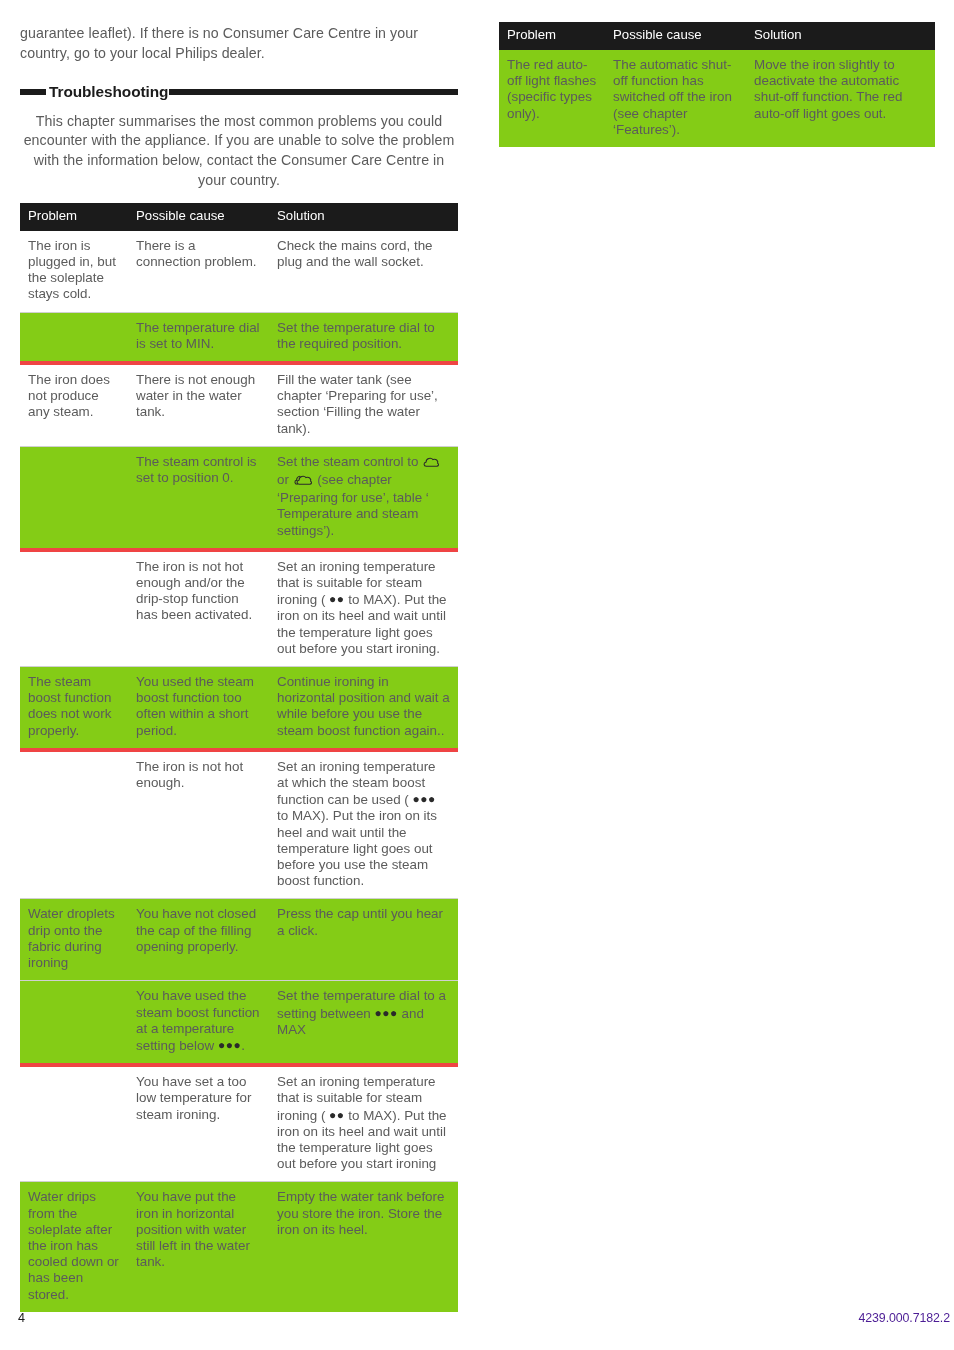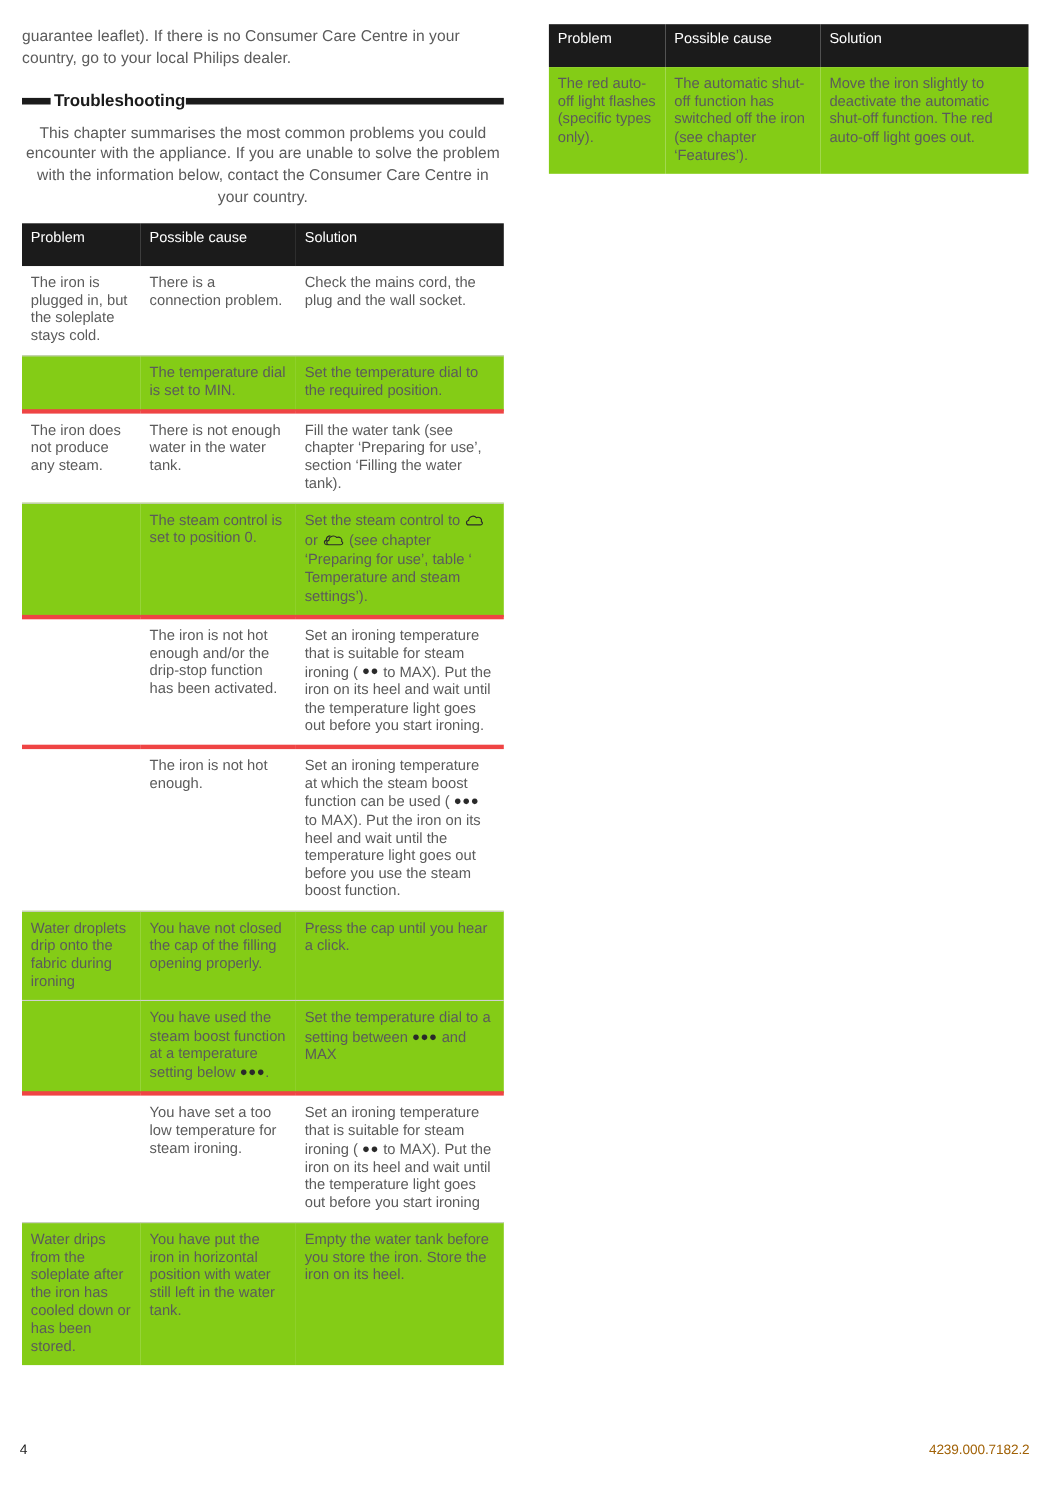--- a/index.html
+++ b/index.html
@@ -92,21 +92,21 @@
     font-size: 13.4px;
     line-height: 16.2px;
     text-align: left;
   }
   .tbl thead th {
     background: #1b1b1b;
     color: #ffffff;
     font-weight: normal;
     font-size: 13.2px;
     padding-top: 5px;
-    padding-bottom: 19px;
+    padding-bottom: 8px;
     line-height: 15px;
   }
   .tbl tbody tr.row-white td {
     background: #ffffff;
     border-top: 4px solid #ef4444;
   }
   .tbl tbody tr.row-gray td {
     background: #84cc16;
     border-top: 1px solid #d0d0d0;
   }
@@ -148,24 +148,24 @@
   .footer .pageno {
     position: absolute;
     left: 18px;
     top: 0;
     font-size: 12.6px;
     color: #1b1b1b;
     font-family: "Liberation Sans", sans-serif;
   }
   .footer .doccode {
     position: absolute;
-    right: 18px;
+    right: 4px;
     top: 0;
     font-size: 12.4px;
-    color: #a16207;
+    color: #4c1d95;
     letter-spacing: -0.1px;
   }
 </style>
 </head>
 <body>
 
 <div class="page">
 
   <div class="col-left">
 
@@ -218,20 +218,25 @@
                   <path d="M2.6 6.3 C2.6 3.6 4.3 2.4 6.0 2.2" fill="none" stroke="#2a2a2a" stroke-width="1.05" stroke-linecap="round"></path>
                 </svg></span><span> (see chapter ‘Preparing for use’, table ‘ Temperature and steam settings’).</span></td>
         </tr>
 
         <tr class="row-white">
           <td class="c-prob"></td>
           <td class="c-cause">The iron is not hot enough and/or the drip-stop function has been activated.</td>
           <td class="c-sol"><span>Set an ironing temperature that is suitable for steam ironing ( </span><span class="dots">●●</span><span> to MAX). Put the iron on its heel and wait until the temperature light goes out before you start ironing.</span></td>
         </tr>
 
+        <tr class="row-gray">
+          <td class="c-prob">The steam boost function does not work properly.</td>
+          <td class="c-cause">You used the steam boost function too often within a short period.</td>
+          <td class="c-sol">Continue ironing in horizontal position and wait a while before you use the steam boost function again..</td>
+        </tr>
 
         <tr class="row-white">
           <td class="c-prob"></td>
           <td class="c-cause">The iron is not hot enough.</td>
           <td class="c-sol"><span>Set an ironing temperature at which the steam boost function can be used ( </span><span class="dots">●●●</span><span>  to MAX). Put the iron on its heel and wait until the temperature light goes out before you use the steam boost function.</span></td>
         </tr>
 
         <tr class="row-gray">
           <td class="c-prob">Water droplets drip onto the fabric during ironing</td>
           <td class="c-cause">You have not closed the cap of the filling opening properly.</td>

